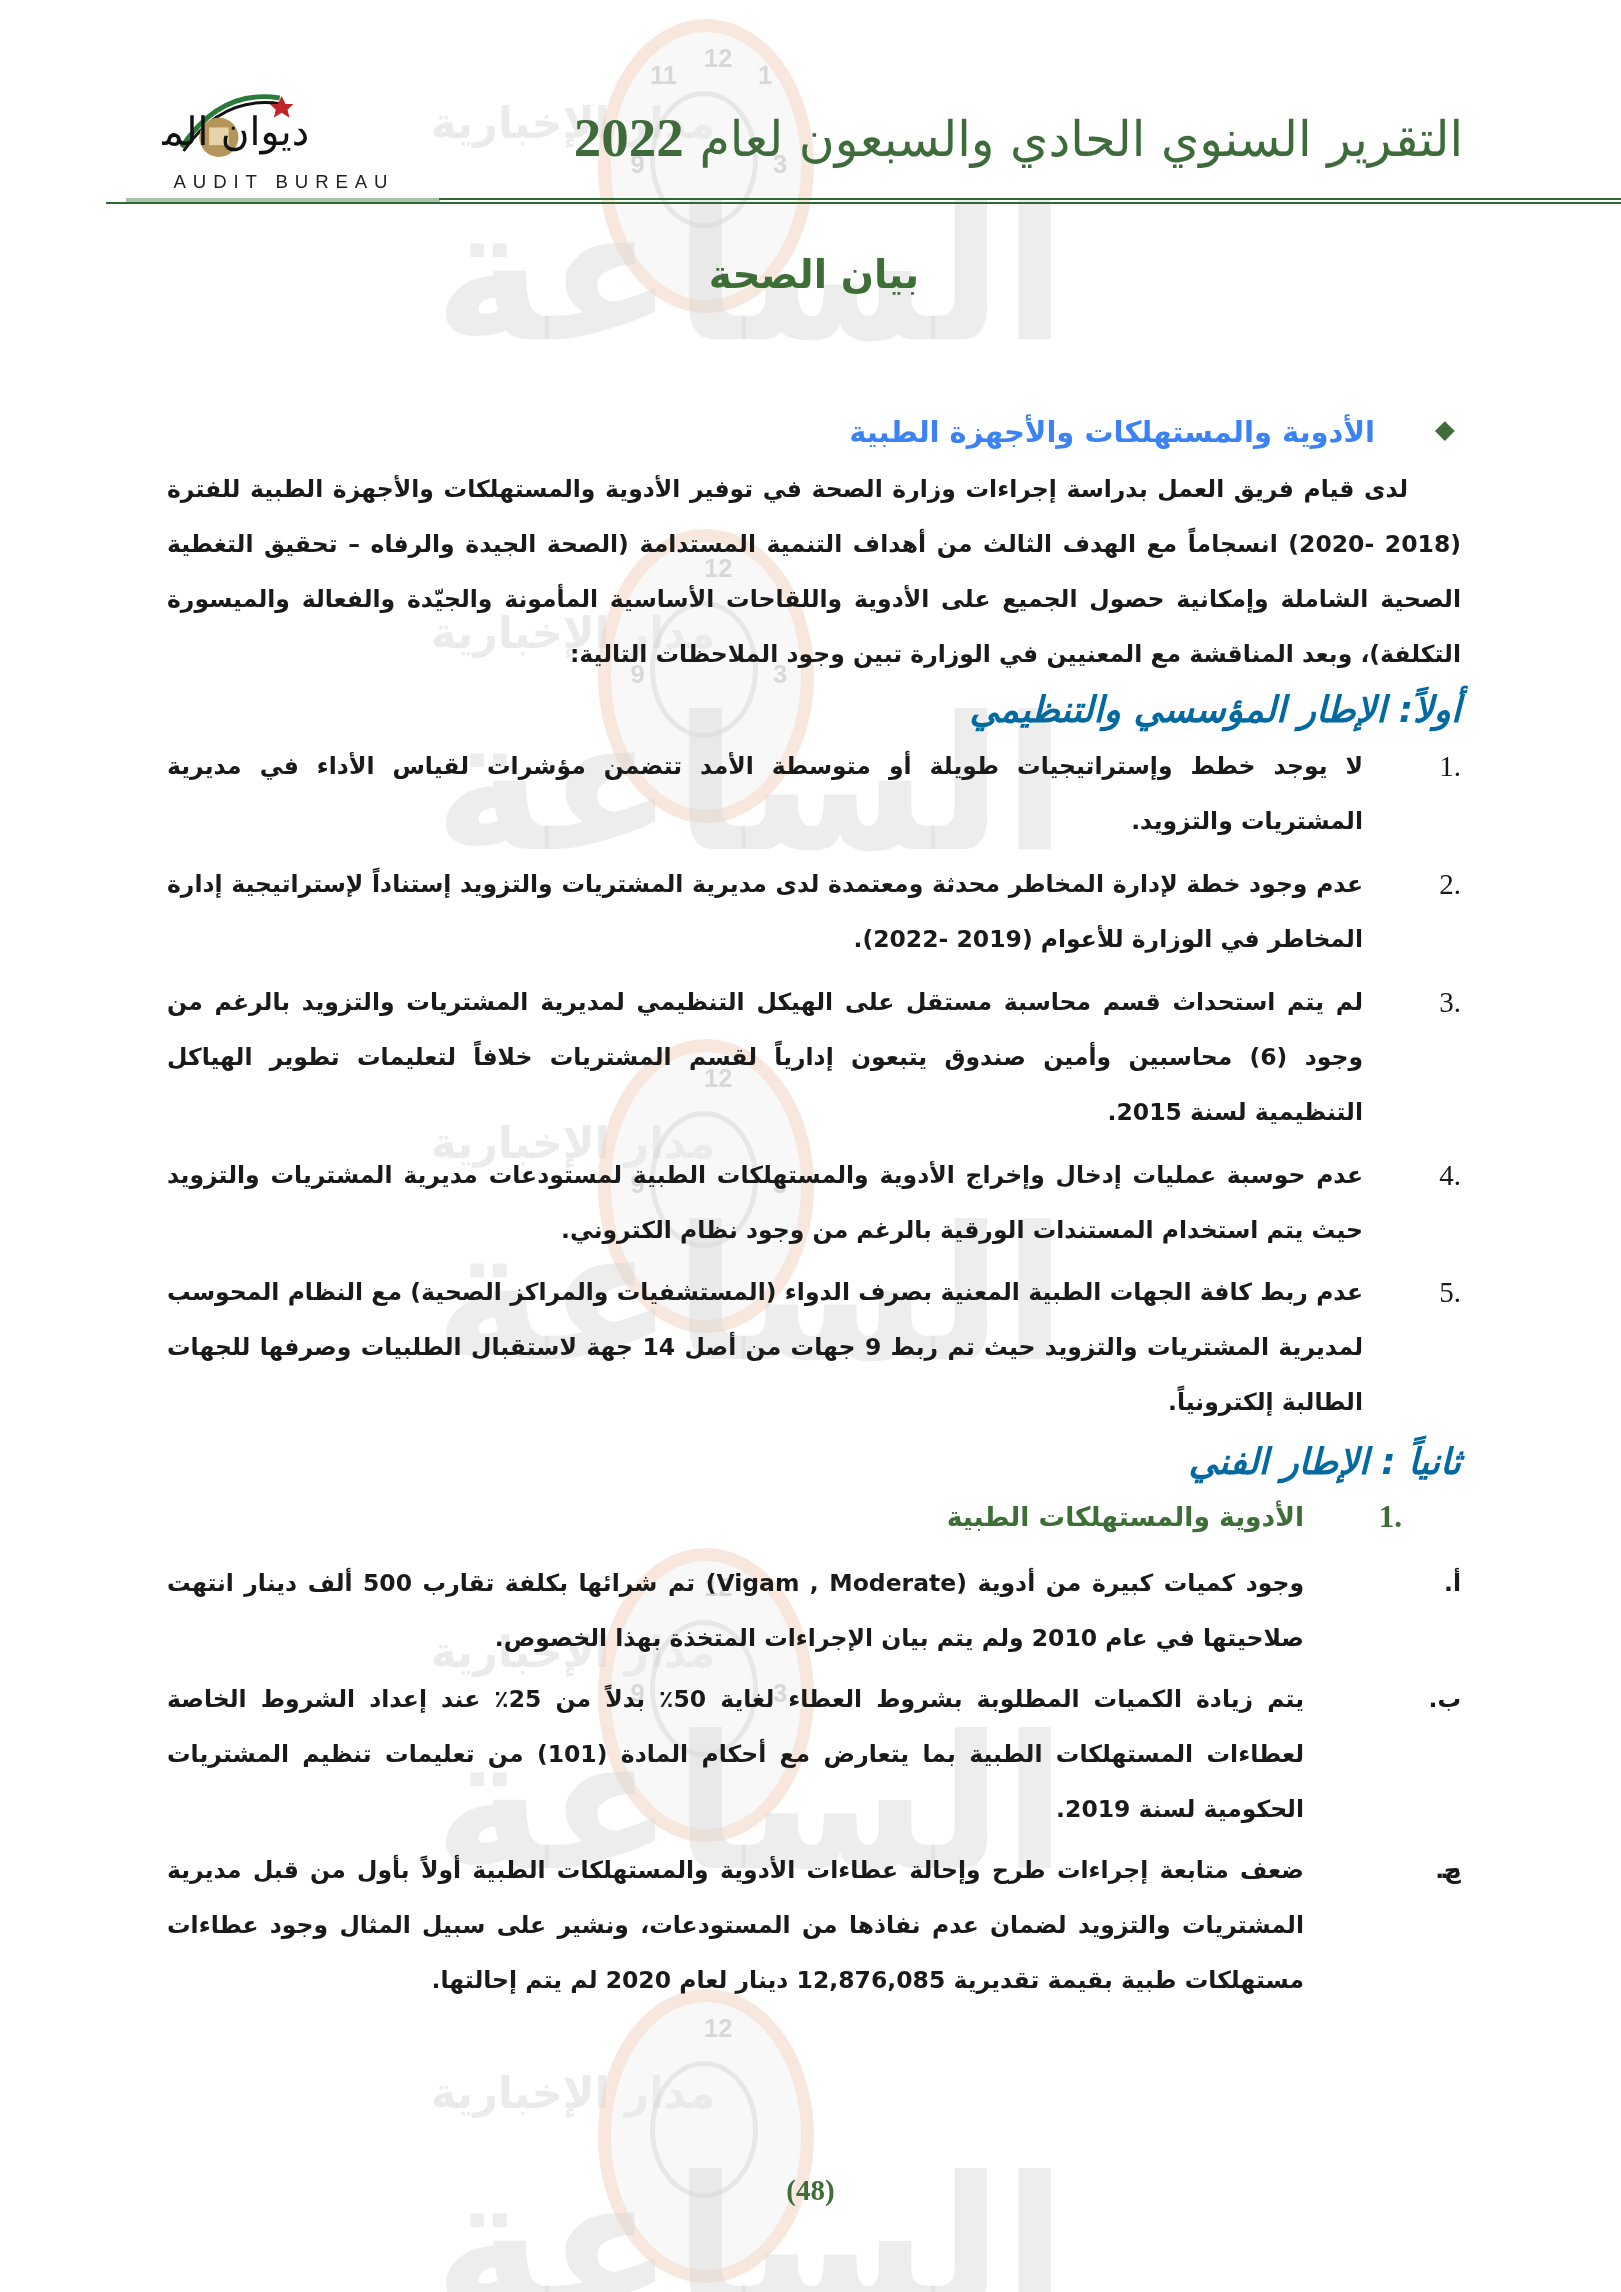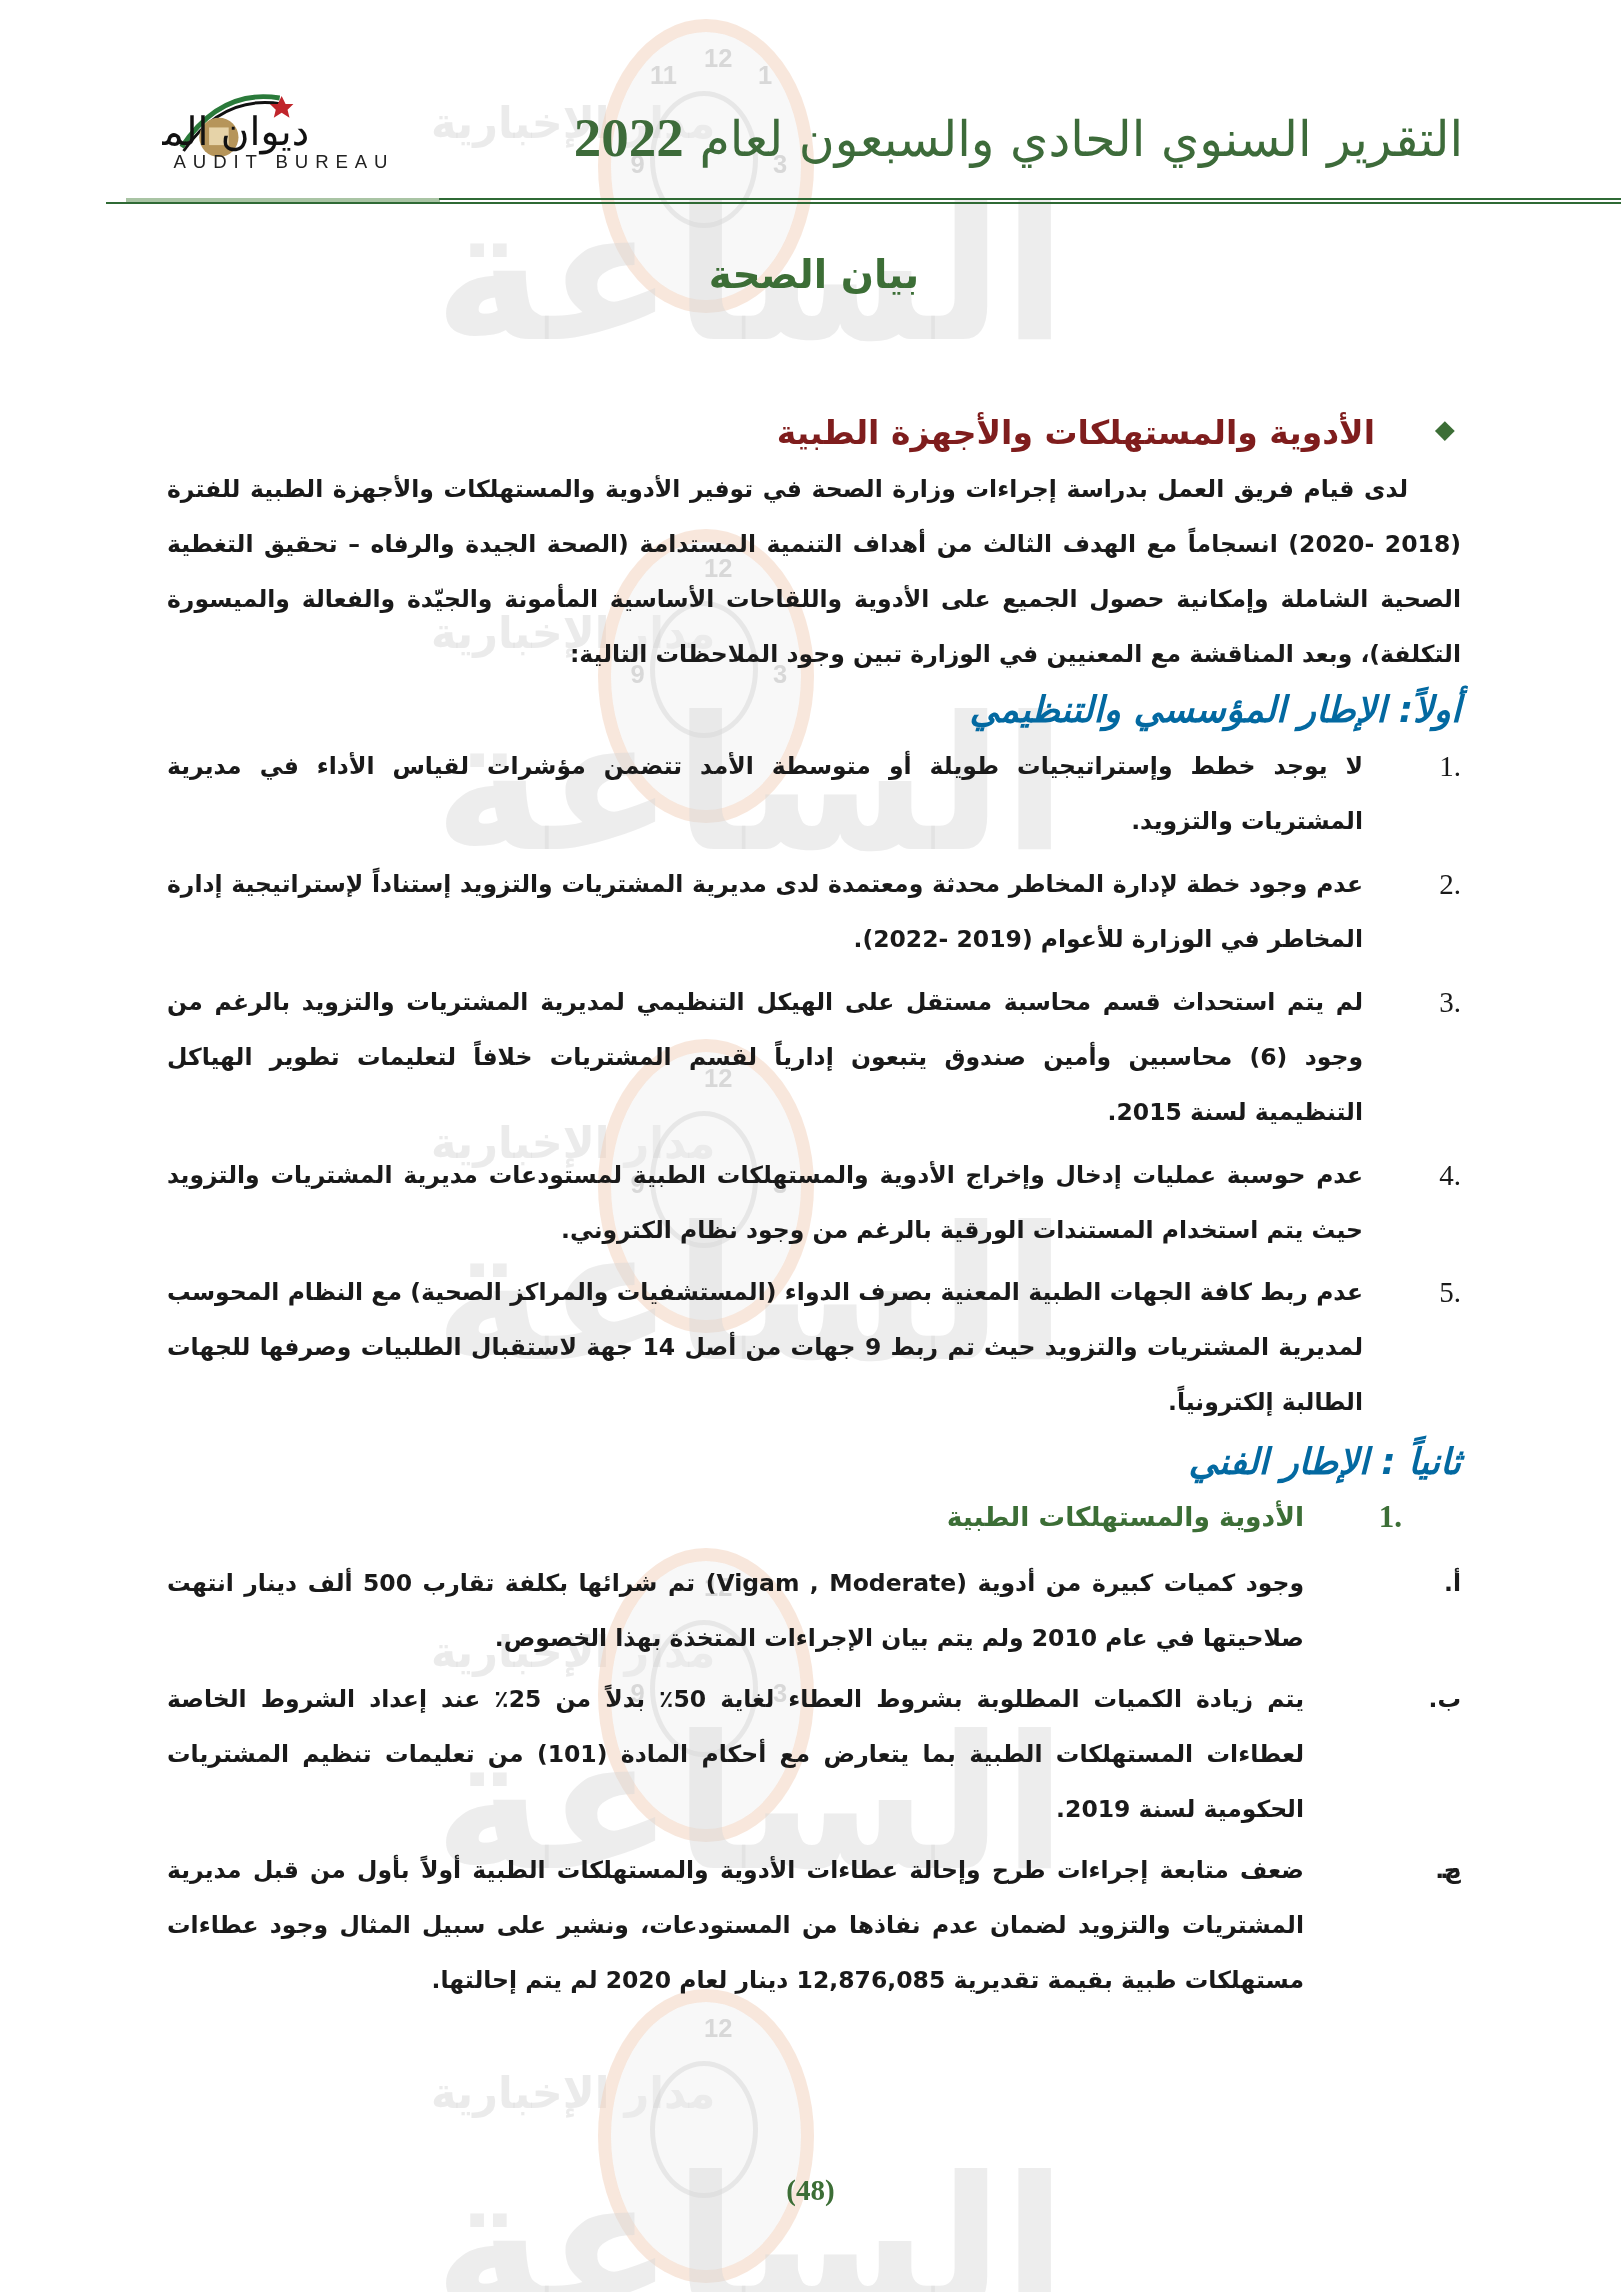--- a/index.html
+++ b/index.html
@@ -62,21 +62,21 @@
     white-space: nowrap;
   }
   .report-title .year { font-weight: bold; font-family: "Liberation Serif", serif; font-size: 55px; }
   .logo {
     position: absolute; left: 147px; top: 59px; width: 274px; height: 127px;
   }
   .logo .emblem {
     position: absolute; left: 14.7px; top: 29px; width: 255px; height: 74px;
   }
   .logo .logo-text {
-    position: absolute; left: 0; top: 92px; width: 274px; text-align: center;
+    position: absolute; left: 0; top: 112px; width: 274px; text-align: center;
     font-family: "Liberation Sans", sans-serif; font-size: 18.6px; letter-spacing: 6.9px;
     color: #222; direction: ltr;
   }
   .header-rule {
     position: absolute; left: 106px; top: 198px; width: 1515px; height: 5.9px;
   }
   .header-rule .thin { position: absolute; left: 0; top: 3.9px; width: 100%; height: 2px; background: #2f6a35; }
   .header-rule .thick { position: absolute; left: 19.6px; top: 0; width: 314px; height: 3.9px; background: #a9c4a4; }
   .header-rule .thin2 { position: absolute; left: 333px; top: 0; width: 1182px; height: 2px; background: #2f6a35; }
 
@@ -84,21 +84,21 @@
   .content {
     position: absolute; left: 167px; top: 216px; width: 1294px; z-index: 2;
   }
   .ministry-title {
     text-align: center; margin-top: 19.6px;
     font-size: 39px; font-weight: bold; color: #3c6e36;
     height: 78px; line-height: 78px;
   }
   .section-heading {
     position: relative; margin-top: 94px; height: 49px;
-    font-size: 33px; font-weight: bold; color: #7f1d1d; line-height: 49px;
+    font-size: 29px; font-weight: bold; color: #3b82f6; line-height: 49px;
     padding-right: 86px;
   }
   .section-heading .diamond {
     position: absolute; right: 9.8px; top: 16.7px; width: 13.7px; height: 13.7px;
     background: #3c6e36; transform: rotate(45deg);
   }
   .para {
     font-size: 23.5px; font-weight: bold; line-height: 55px;
     text-align: justify; text-align-last: right;
     margin-top: 5.9px;

